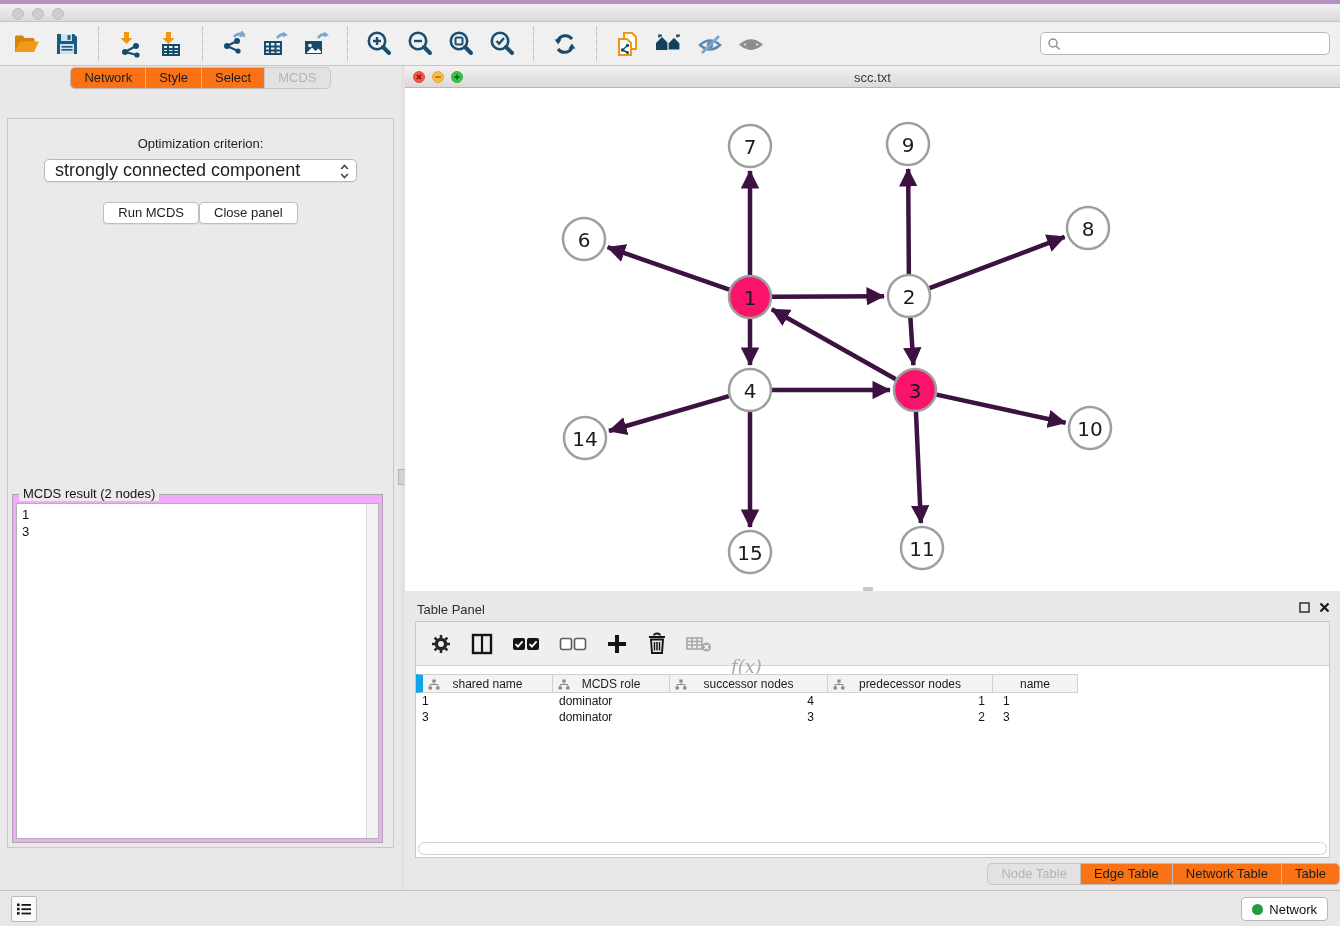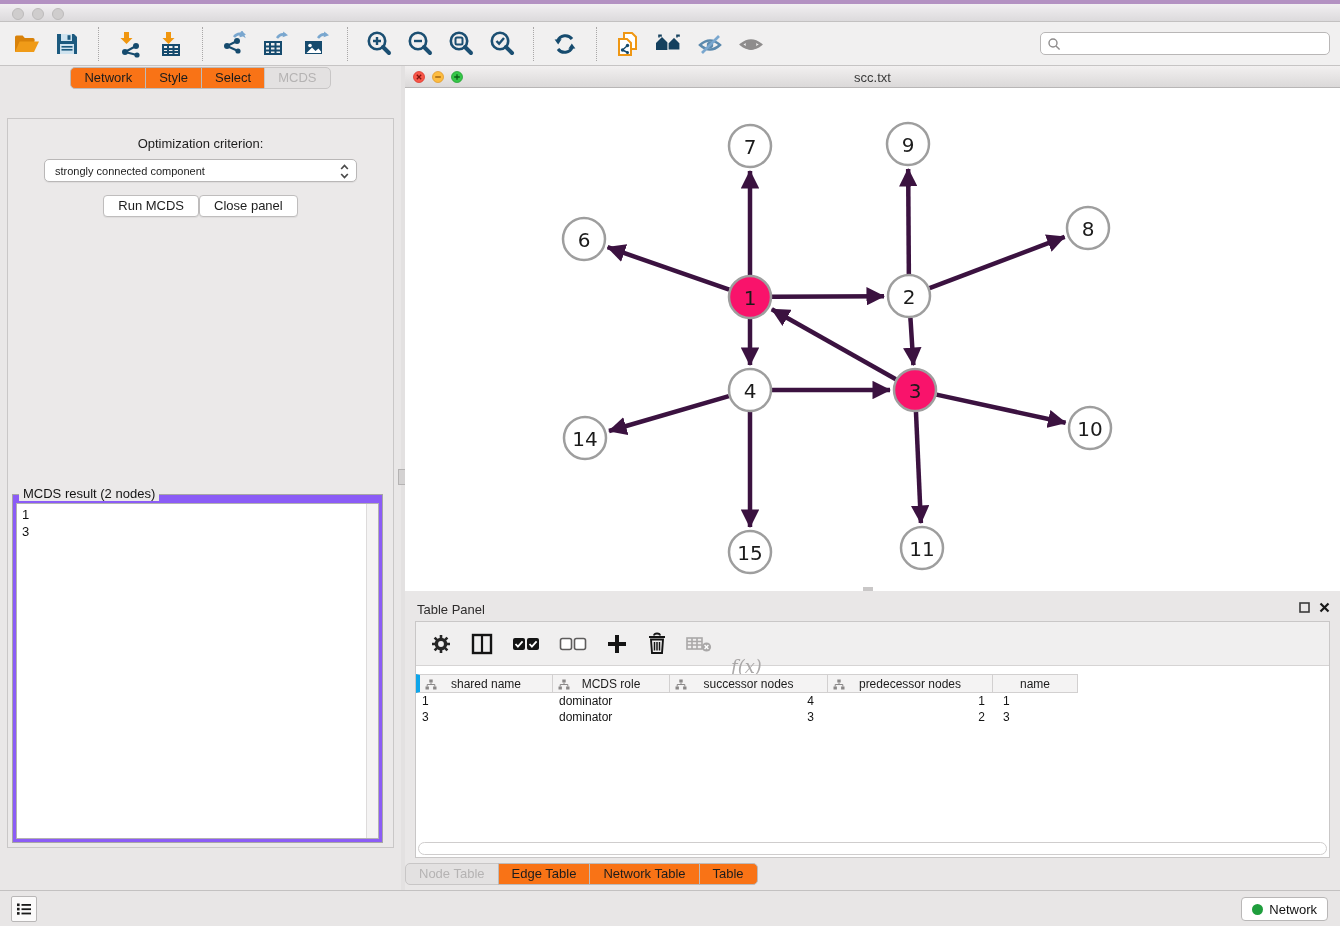--- a/index.html
+++ b/index.html
@@ -39,27 +39,27 @@
   .seg .seg-tab { font-size:13px; color:#1c1c1c; background:#f97316; border:1px solid #bdbbbb;
     padding:2px 13px 3px; margin-left:-1px; line-height:15px; }
   .seg .seg-tab:first-child { border-radius:5px 0 0 5px; margin-left:0; }
   .seg .seg-tab:last-child { border-radius:0 5px 5px 0; }
   .seg .seg-tab.selected { background:#e3e1e1; color:#b5b3b3; border-color:#c8c6c6; }
   .cp-content { position:absolute; left:7px; right:7px; top:52px; bottom:42px;
     border:1px solid #c9c7c7; background:#ebe9e9; }
   .opt-label { text-align:center; font-size:13px; color:#1d1d1d; margin-top:17px; }
   .dropdown { position:relative; margin:8px 36px 0; height:23px; background:#fff;
     border:1px solid #b9b7b7; border-radius:5px; display:flex; align-items:center;
-    padding:0 22px 0 10px; font-size:11px; color:#1d1d1d; box-shadow:0 1px 1px rgba(0,0,0,.06); }
+    padding:0 22px 0 10px; font-size:18px; color:#1d1d1d; box-shadow:0 1px 1px rgba(0,0,0,.06); }
   .dropdown .stepper { position:absolute; right:7px; top:4px; }
-  .cp-buttons { display:flex; justify-content:center; gap:0; margin-top:13px; }
+  .cp-buttons { display:flex; justify-content:center; gap:0; margin-top:20px; }
   .btn { background:#fff; border:1px solid #bfbdbd; border-radius:4px; font-size:13px;
     color:#1d1d1d; padding:2px 14px 3px; line-height:15px; box-shadow:0 1px 1px rgba(0,0,0,.06); }
   .mcds-result { position:absolute; left:4px; right:10px; top:375px; bottom:4px;
-    border:1px solid #a8a6a6; background:#8b5cf6; }
+    border:1px solid #a8a6a6; background:#f0abfc; }
   .mcds-result .legend { position:absolute; top:-9px; left:6px; background:#ebe9e9;
     padding:0 4px; font-size:13px; color:#141414; }
   .mcds-inner { position:absolute; left:3px; right:3px; top:8px; bottom:3px;
     background:#fff; border:1px solid #b3b1b1; }
   .mcds-text { padding:2px 5px; font-size:13px; color:#111; line-height:17px; }
   .mcds-scroll { position:absolute; top:0; right:0; bottom:0; width:12px; background:#f4f3f3; border-left:1px solid #dddbdb; }
 
   
   .v-splitter { position:absolute; top:66px; left:401px; width:4px; height:824px; background:#e3e1e1; }
   .v-grip { position:absolute; top:403px; left:-3px; width:9px; height:16px; background:#d4d2d2; border:1px solid #b5b3b3; }
@@ -74,30 +74,30 @@
 
   
   .table-panel { position:absolute; top:595px; left:405px; width:935px; height:295px; background:#e9e7e7; }
   .tp-inner { position:absolute; left:10px; right:10px; top:26px; bottom:32px; border:1px solid #c9c7c7; background:#fff; display:flex; flex-direction:column; }
   .tp-toolbar { height:44px; background:#f0efef; border-bottom:1px solid #d6d4d4;
     display:flex; align-items:center; padding:0 14px; gap:19px; flex:0 0 auto; }
   .tp-table { flex:1; overflow:hidden; position:relative; }
   .tp-header { display:flex; height:19px; margin-top:8px; }
   .th-cell { position:relative; background:#f4f3f3; border:1px solid #d2d0d0; border-left:none;
     font-size:12px; color:#1c1c1c; display:flex; align-items:center; justify-content:center; }
-  .th-cell:first-child { border-left:4px solid #0ea5e9; }
+  .th-cell:first-child { border-left:7px solid #0ea5e9; }
   .th-cell .tree-ic { position:absolute; left:5px; top:4px; }
   .tp-row { display:flex; height:16px; font-size:12px; color:#141414; }
   .td-cell { padding:1px 0 0; }
   .td-left  { text-align:left;  padding-left:6px; }
   .td-left2 { text-align:left;  padding-left:10px; }
   .td-right { text-align:right; padding-right:14px; }
   .td-right2{ text-align:right; padding-right:8px; }
   .h-scroll { height:13px; margin:0 2px 2px; background:#fff; border:1px solid #cfcdcd; border-radius:7px; flex:0 0 auto; }
-  .tp-tabs-row { position:absolute; bottom:5px; width:100%; display:flex; justify-content:flex-start; }
+  .tp-tabs-row { position:absolute; bottom:5px; width:100%; display:flex; justify-content:flex-end; }
   .fx-label { font-family:"DejaVu Serif", serif; font-style:italic; font-size:18px; color:#aaa8a8;margin-top:45px; }
 
   
   .status-bar { position:absolute; bottom:0; left:0; width:1340px; height:36px;
     background:#e8e6e6; border-top:1px solid #c3c1c1; }
   .list-btn { position:absolute; left:11px; top:5px; width:26px; height:26px; background:#fbfafa;
     border:1px solid #b9b7b7; border-radius:2px; display:flex; align-items:center; justify-content:center; }
   .memory-btn { position:absolute; right:12px; top:6px; height:24px; background:#fff;
     border:1px solid #b9b7b7; border-radius:4px; display:flex; align-items:center; gap:6px;
     padding:0 10px; font-size:13px; color:#111; }

